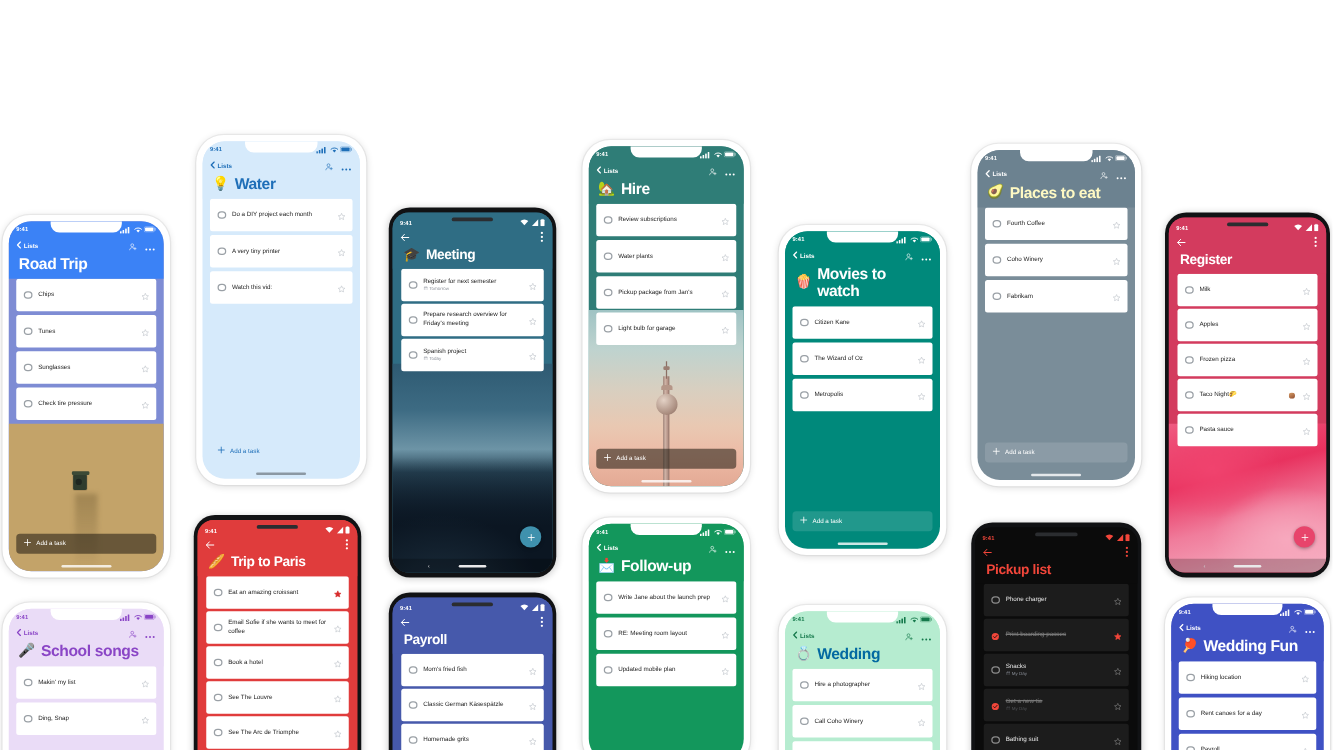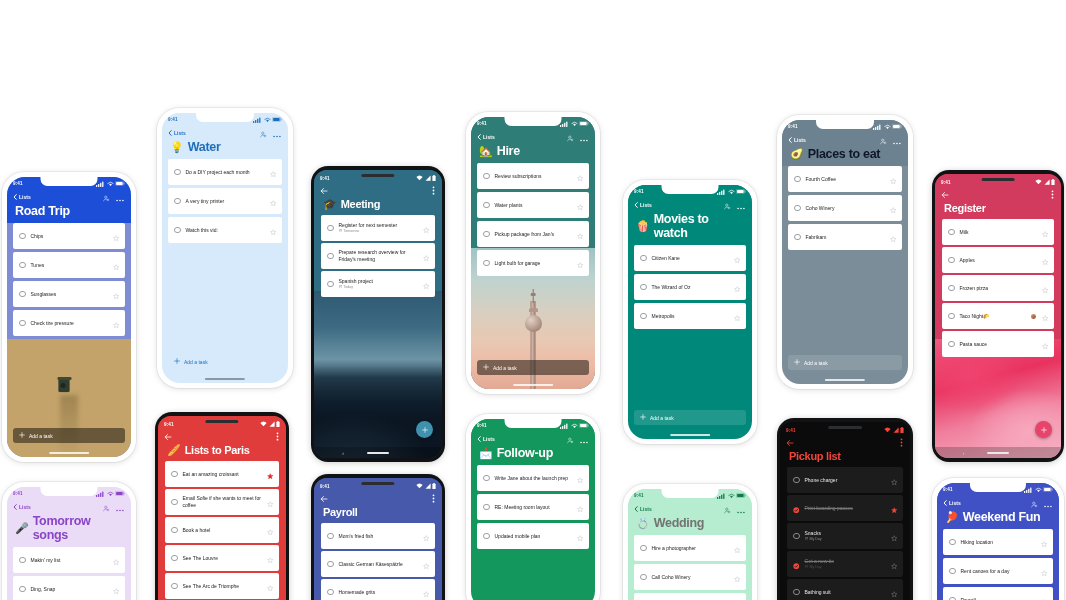--- a/index.html
+++ b/index.html
@@ -130,21 +130,21 @@
 
 <div id="stage">
     <div class="phone ios" style="left: 2px; top: 172px; width: 134px; height: 290px;">
   <div class="shell">
     <div class="screen" style="background:#7e8cd4">
       <div class="notch"></div>
       <div class="photo ph-savanna" style="height:42%">
             <div class="trail"></div>
             <div class="jeep"></div>
           </div>
-      <div style="position:relative;z-index:5;background:#1d4ed8">
+      <div style="position:relative;z-index:5;background:#3b82f6">
         <div class="sbar" style="color:#ffffff">
       <span>9:41</span>
       <span class="rt">
                 <svg class="bar-ico" width="9" height="6" viewBox="0 0 14 9">
                   <rect x="0" y="6" width="2" height="3" rx=".5" fill="#ffffff"></rect>
                   <rect x="3.2" y="4.4" width="2" height="4.6" rx=".5" fill="#ffffff"></rect>
                   <rect x="6.4" y="2.6" width="2" height="6.4" rx=".5" fill="#ffffff"></rect>
                   <rect x="9.6" y=".7" width="2" height="8.3" rx=".5" fill="#ffffff"></rect>
                 </svg>
                 <svg class="bar-ico" width="7" height="6" viewBox="0 0 12 9">
@@ -664,21 +664,21 @@
                   </svg></span>
         <span><svg width="8" height="3" viewBox="0 0 12 4">
                     <circle cx="1.6" cy="2" r="1.2" fill="#ffffff"></circle>
                     <circle cx="6" cy="2" r="1.2" fill="#ffffff"></circle>
                     <circle cx="10.4" cy="2" r="1.2" fill="#ffffff"></circle>
                   </svg></span>
       </div>
             </div>
         <div class="title">
           <span class="emo">🥑</span>
-              <span class="txt" style="color:#0f172a">Places to eat</span>
+              <span class="txt" style="color:#fef9c3">Places to eat</span>
         </div>
       </div>
       <div class="tasks">
         <div class="task" style="background:#ffffff">
     <span class="circ" style=""></span>
     <div class="body">
       <div class="lab" style="color:#222">Fourth Coffee</div>
 
     </div>
     <span class="star"><svg width="6.5" height="6.5" viewBox="0 0 16 16" fill="none">
@@ -857,21 +857,21 @@
                   </svg></span>
         <span><svg width="8" height="3" viewBox="0 0 12 4">
                     <circle cx="1.6" cy="2" r="1.2" fill="#8a45c6"></circle>
                     <circle cx="6" cy="2" r="1.2" fill="#8a45c6"></circle>
                     <circle cx="10.4" cy="2" r="1.2" fill="#8a45c6"></circle>
                   </svg></span>
       </div>
             </div>
         <div class="title">
           <span class="emo">🎤</span>
-              <span class="txt" style="color:#8a45c6">Tomorrow songs</span>
+              <span class="txt" style="color:#8a45c6">School songs</span>
         </div>
       </div>
       <div class="tasks">
         <div class="task" style="background:#ffffff">
     <span class="circ" style=""></span>
     <div class="body">
       <div class="lab" style="color:#222">Makin' my list</div>
 
     </div>
     <span class="star"><svg width="6.5" height="6.5" viewBox="0 0 16 16" fill="none">
@@ -919,21 +919,21 @@
                   <path d="M14 8H2.5M7 3L2.3 8L7 13" stroke="#ffffff" stroke-width="1.6" stroke-linecap="round" stroke-linejoin="round"></path>
                 </svg></span>
       <span><svg width="3" height="9" viewBox="0 0 4 12">
                   <circle cx="2" cy="1.8" r="1.2" fill="#ffffff"></circle>
                   <circle cx="2" cy="6" r="1.2" fill="#ffffff"></circle>
                   <circle cx="2" cy="10.2" r="1.2" fill="#ffffff"></circle>
                 </svg></span>
     </div>
         <div class="title">
           <span class="emo">🥖</span>
-              <span class="txt" style="color:#ffffff">Lists to Paris</span>
+              <span class="txt" style="color:#ffffff">Trip to Paris</span>
         </div>
       </div>
       <div class="tasks">
         <div class="task" style="background:#ffffff">
     <span class="circ" style=""></span>
     <div class="body">
       <div class="lab" style="color:#222">Eat an amazing croissant</div>
 
     </div>
     <span class="star"><svg width="6.5" height="6.5" viewBox="0 0 16 16" fill="#d82c2c">
@@ -1184,21 +1184,21 @@
                   </svg></span>
         <span><svg width="8" height="3" viewBox="0 0 12 4">
                     <circle cx="1.6" cy="2" r="1.2" fill="#15794b"></circle>
                     <circle cx="6" cy="2" r="1.2" fill="#15794b"></circle>
                     <circle cx="10.4" cy="2" r="1.2" fill="#15794b"></circle>
                   </svg></span>
       </div>
             </div>
         <div class="title">
           <span class="emo">💍</span>
-              <span class="txt" style="color:#737373">Wedding</span>
+              <span class="txt" style="color:#0369a1">Wedding</span>
         </div>
       </div>
       <div class="tasks">
         <div class="task" style="background:#ffffff">
     <span class="circ" style=""></span>
     <div class="body">
       <div class="lab" style="color:#222">Hire a photographer</div>
 
     </div>
     <span class="star"><svg width="6.5" height="6.5" viewBox="0 0 16 16" fill="none">
@@ -1374,21 +1374,21 @@
                   </svg></span>
         <span><svg width="8" height="3" viewBox="0 0 12 4">
                     <circle cx="1.6" cy="2" r="1.2" fill="#ffffff"></circle>
                     <circle cx="6" cy="2" r="1.2" fill="#ffffff"></circle>
                     <circle cx="10.4" cy="2" r="1.2" fill="#ffffff"></circle>
                   </svg></span>
       </div>
             </div>
         <div class="title">
           <span class="emo">🏓</span>
-              <span class="txt" style="color:#ffffff">Weekend Fun</span>
+              <span class="txt" style="color:#ffffff">Wedding Fun</span>
         </div>
       </div>
       <div class="tasks">
         <div class="task" style="background:#ffffff">
     <span class="circ" style=""></span>
     <div class="body">
       <div class="lab" style="color:#222">Hiking location</div>
 
     </div>
     <span class="star"><svg width="6.5" height="6.5" viewBox="0 0 16 16" fill="none">

